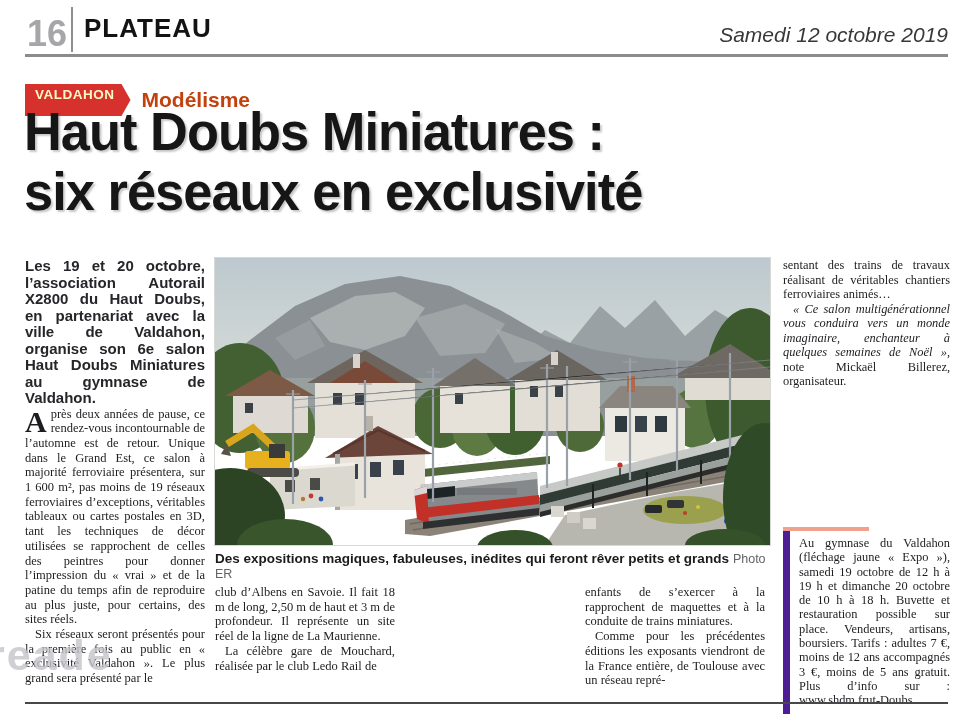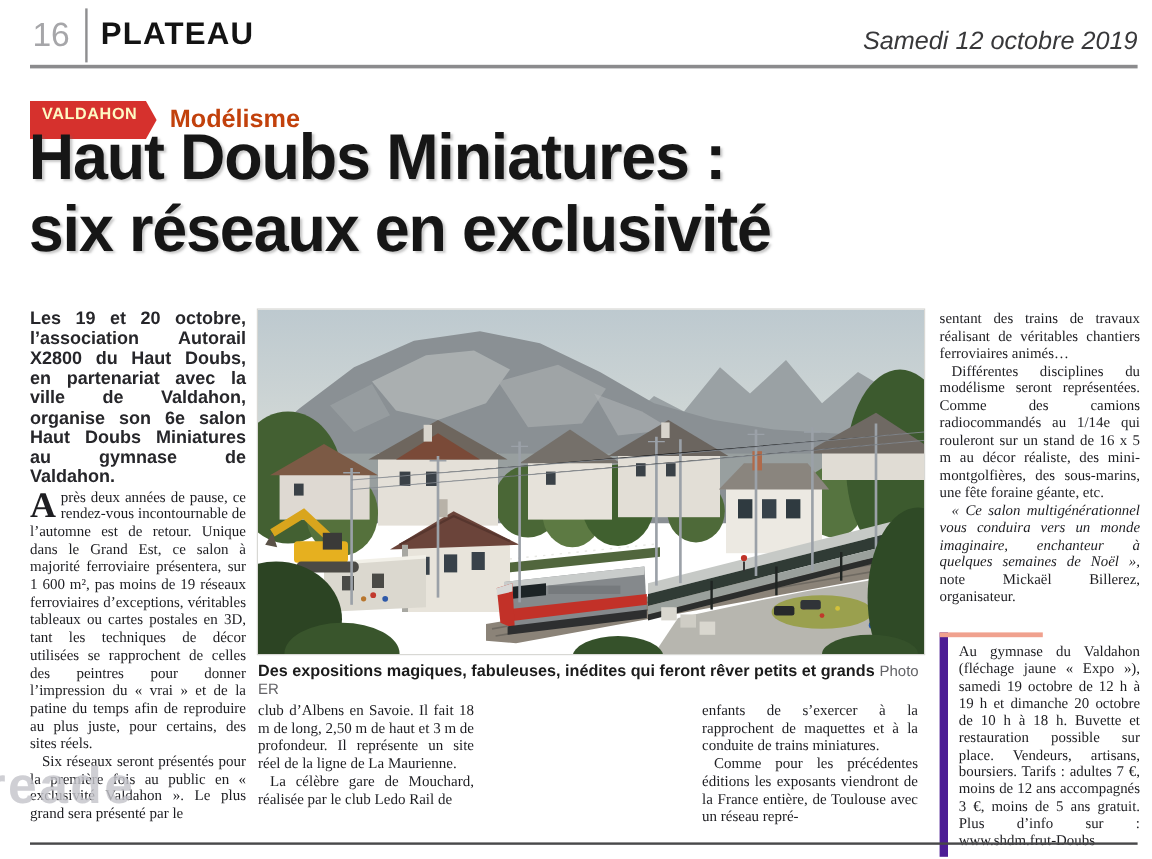--- a/index.html
+++ b/index.html
@@ -2,21 +2,21 @@
 <html lang="fr"><head>
 <meta charset="utf-8">
 <style>
   * { margin:0; padding:0; box-sizing:border-box; }
   html,body { background:#ffffff; }
   .page {
     position:relative; width:960px; height:716px; background:#ffffff;
     overflow:hidden; font-family:"Liberation Sans", sans-serif; color:#1d1d21;
   }
   
-  .hdr-num { position:absolute; left:27px; top:13px; font-size:28px; font-weight:normal; color:#a6a6a9; }
+  .hdr-num { position:absolute; left:27px; top:13px; font-size:36px; font-weight:bold; color:#a6a6a9; }
   .hdr-div { position:absolute; left:71px; top:7px; width:2px; height:45px; background:#8e8e90; }
   .hdr-title { position:absolute; left:84px; top:13px; font-size:26px; font-weight:bold; letter-spacing:1px; color:#131313; }
   .hdr-date { position:absolute; right:12px; top:23px; font-size:21px; font-style:italic; color:#38383a; }
   .hdr-rule { position:absolute; left:25px; right:12px; top:54px; height:3px; background:#8b8b8d; }
   
   .kicker { position:absolute; left:25px; top:84px; display:flex; align-items:center; gap:11px; }
   .flag {
     background:#d6312d; color:#fef9c3; font-weight:bold; font-size:13.5px; letter-spacing:.5px;
     height:32px; line-height:22px; padding:0 16px 0 10px;
     clip-path:polygon(0 0, calc(100% - 9px) 0, 100% 50%, calc(100% - 9px) 100%, 0 100%);
@@ -253,21 +253,20 @@
     <p>club d’Albens en Savoie. Il fait 18 m de long, 2,50 m de haut et 3 m de profondeur. Il représente un site réel de la ligne de La Maurienne.</p>
     <p class="indent">La célèbre gare de Mouchard, réalisée par le club Ledo Rail de</p>
   </div>
   <div class="bcol col4">
     <p>enfants de s’exercer à la rapprochent de maquettes et à la conduite de trains miniatures.</p>
     <p class="indent">Comme pour les précédentes éditions les exposants viendront de la France entière, de Toulouse avec un réseau repré-</p>
   </div>
 
   <div class="bcol col5">
     <p>sentant des trains de travaux réalisant de véritables chantiers ferroviaires animés…</p>
-    <p class="indent">Différentes disciplines du modélisme seront représentées. Comme des camions radiocommandés au 1/14e qui rouleront sur un stand de 16 x 5 m au décor réaliste, des mini-montgolfières, des sous-marins, une fête foraine géante, etc.</p>
     <p class="indent"><span class="quote-it">« Ce salon multigénérationnel vous conduira vers un monde imaginaire, enchanteur à quelques semaines de Noël »,</span><span> note Mickaël Billerez, organisateur.</span></p>
   </div>
 
   <div class="infobox">
     <p>Au gymnase du Valdahon (fléchage jaune « Expo »), samedi 19 octobre de 12 h à 19 h et dimanche 20 octobre de 10 h à 18 h. Buvette et restauration possible sur place. Vendeurs, artisans, boursiers. Tarifs : adultes 7 €, moins de 12 ans accompagnés 3 €, moins de 5 ans gratuit. Plus d’info sur : www.shdm.frut-Doubs</p>
   </div>
 
   <div class="bottom-rule"></div>
 
   <div class="watermark">reade</div>

